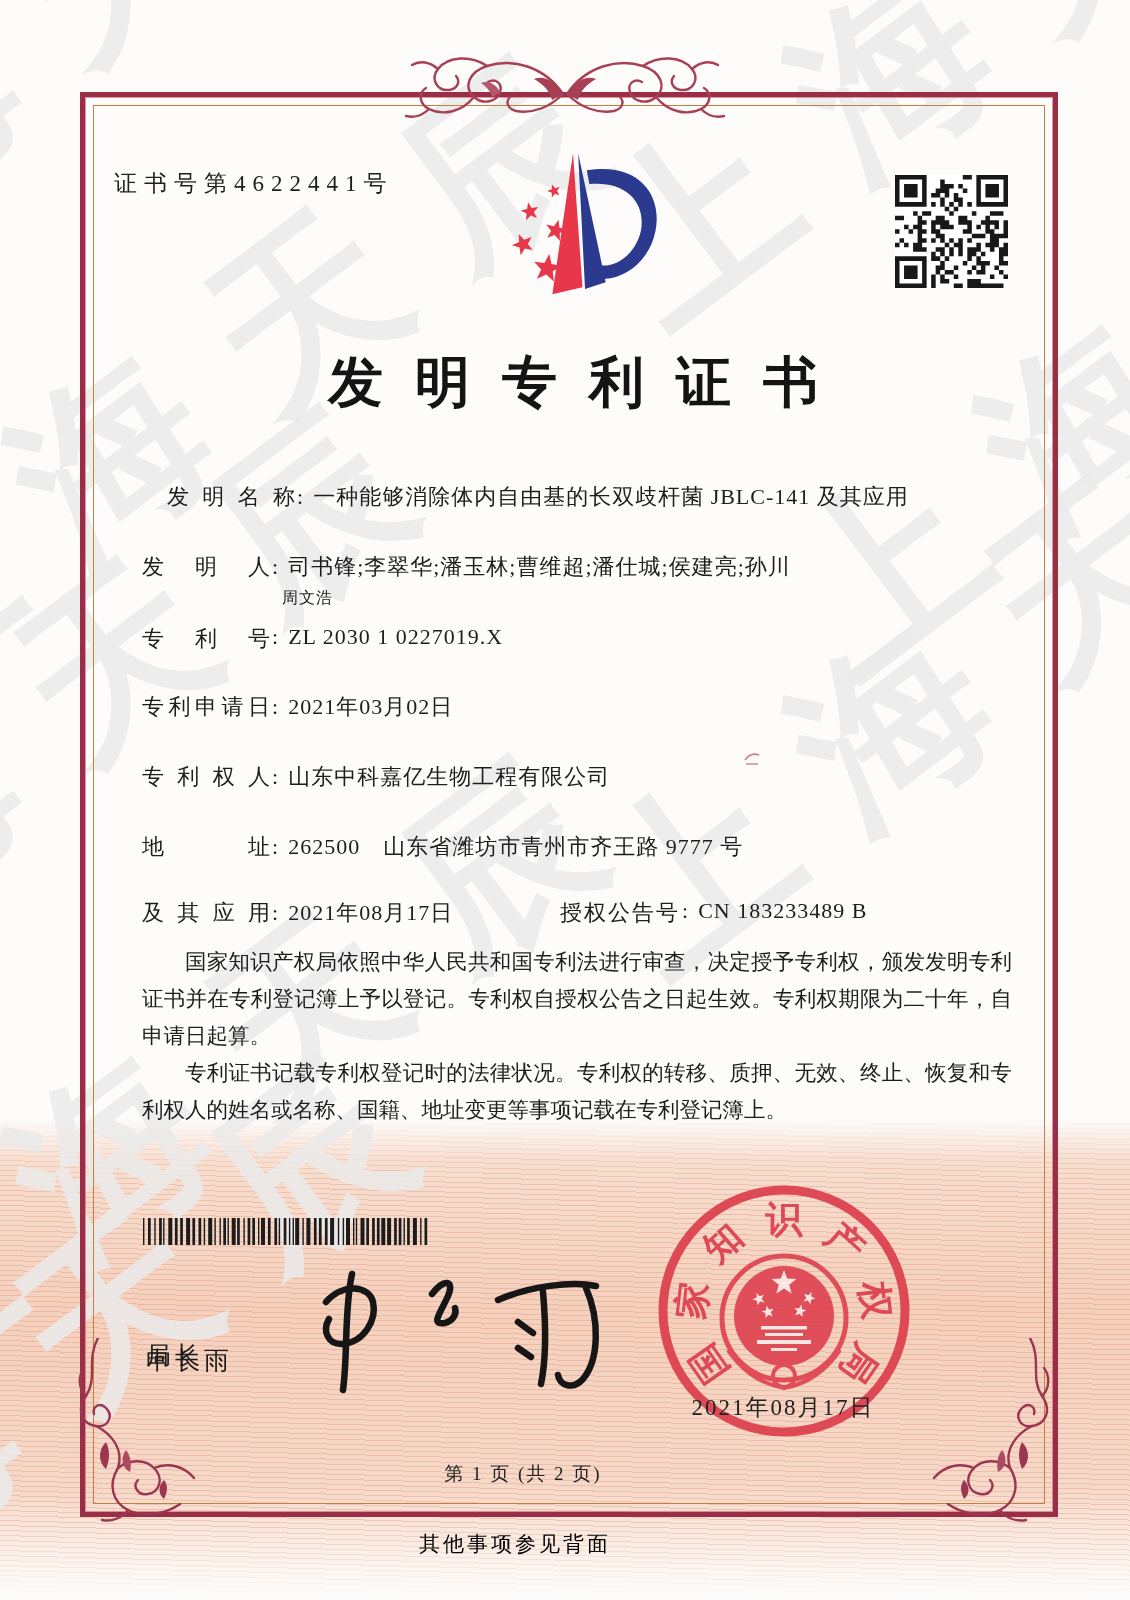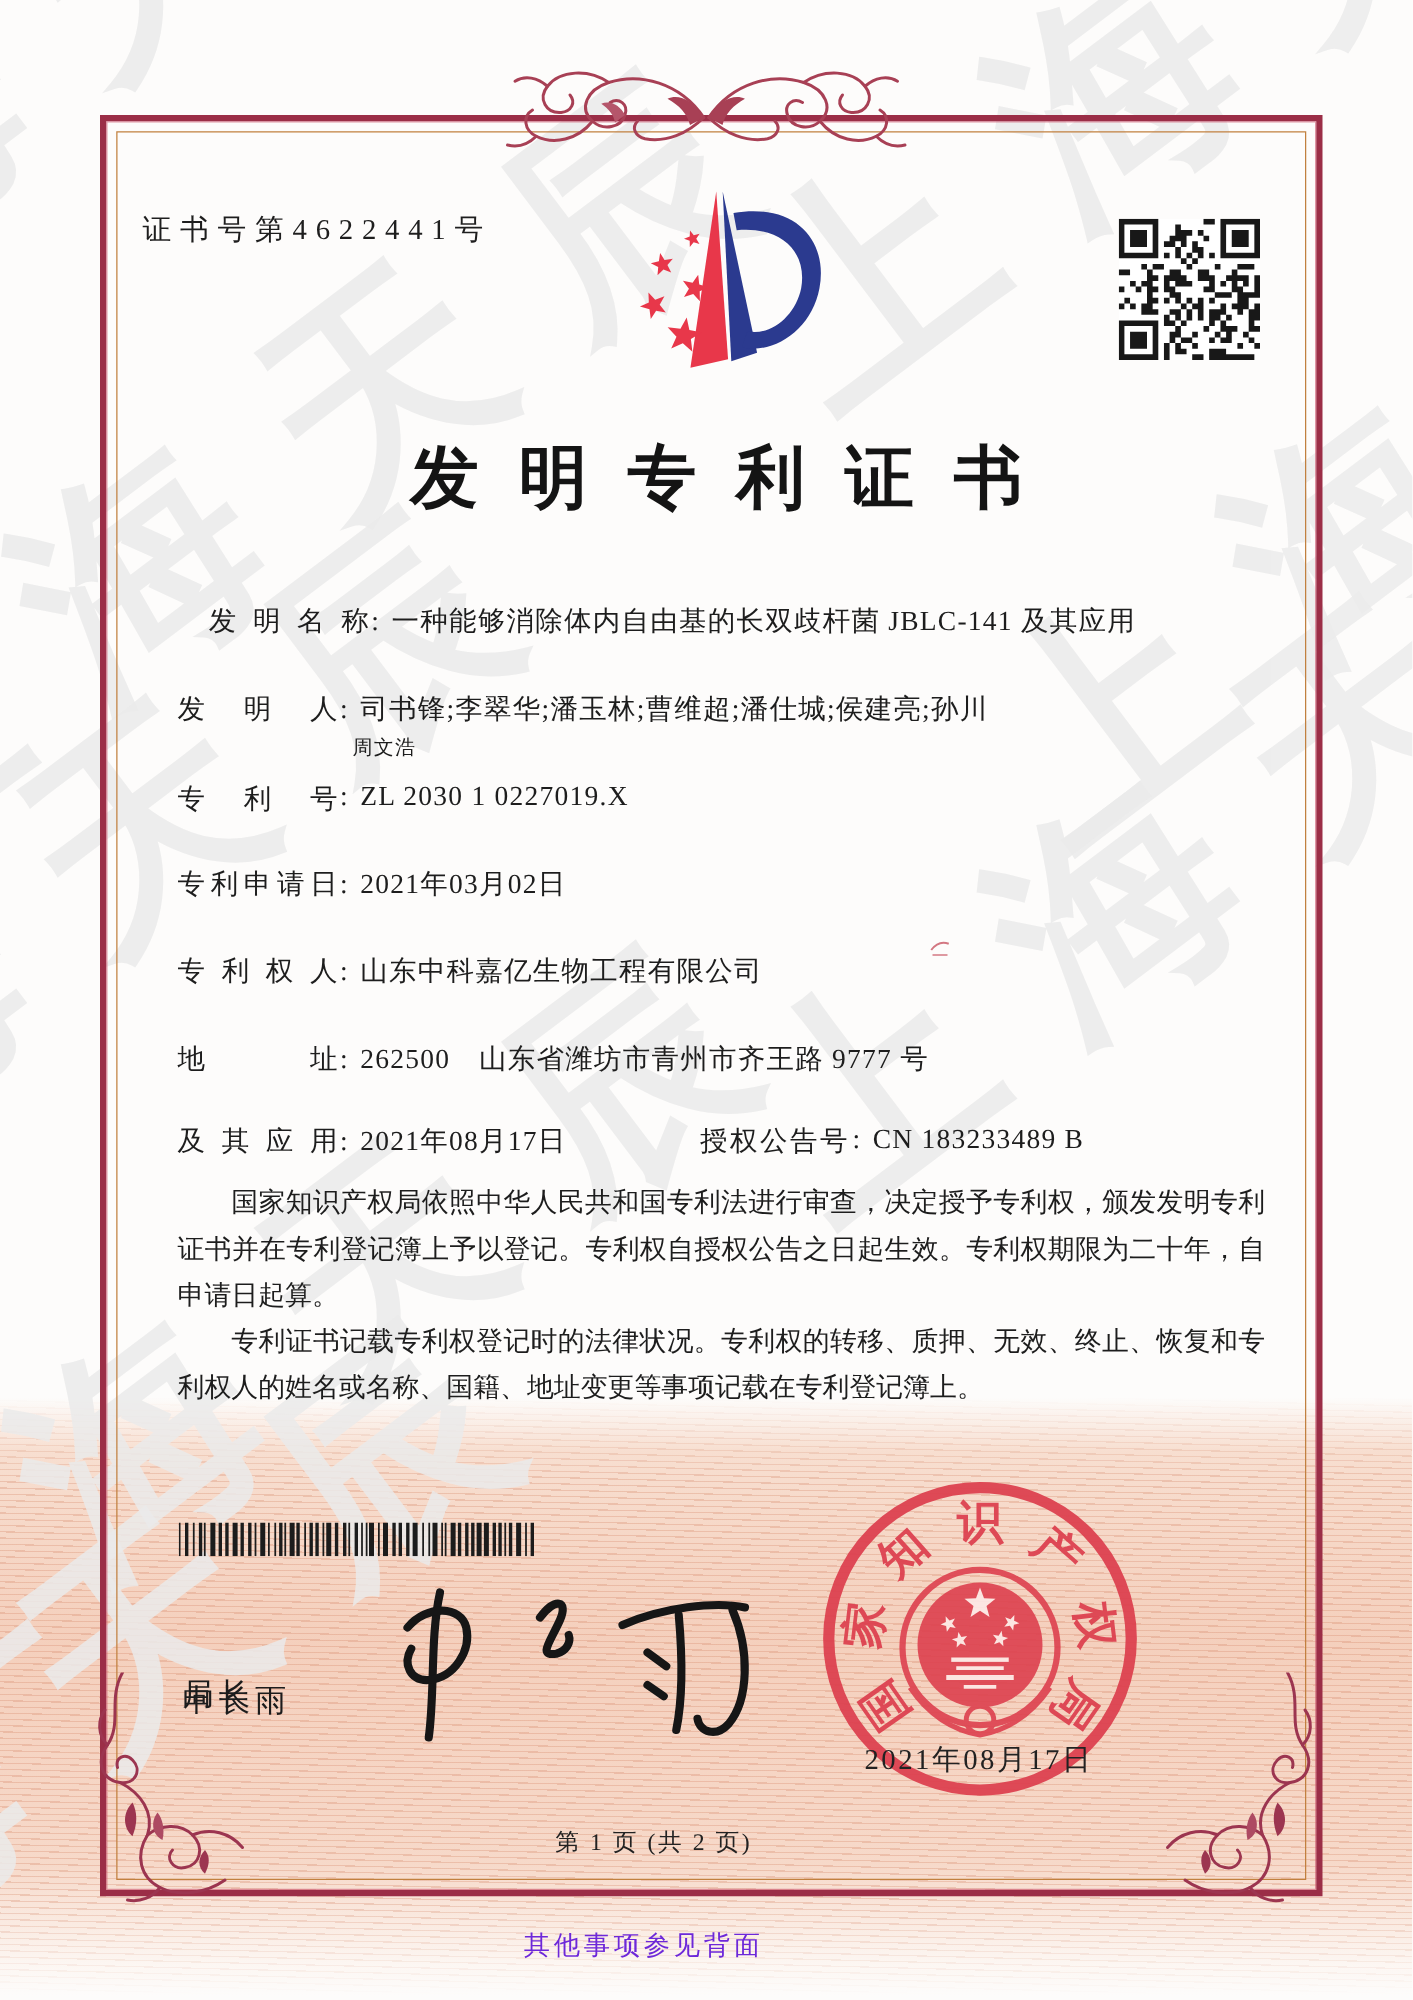--- a/index.html
+++ b/index.html
@@ -53,21 +53,21 @@
   
   .barcode{position:absolute;left:143px;top:1218px;z-index:4;}
   .signer{position:absolute;left:146px;z-index:4;font-size:25px;color:#1c1c1c;letter-spacing:4px;}
   .signature{position:absolute;left:312px;top:1258px;z-index:5;}
   .seal{position:absolute;left:653px;top:1180px;z-index:4;opacity:.93;}
   .seal-date{position:absolute;left:668px;top:1392px;width:230px;z-index:6;text-align:center;
              font-size:23px;color:#222;letter-spacing:2px;}
   .page-num{position:absolute;left:418px;top:1461px;width:210px;z-index:4;text-align:center;
             font-size:19px;color:#222;letter-spacing:2px;}
   .back-note{position:absolute;left:400px;top:1530px;width:230px;z-index:4;text-align:center;
-             font-size:21px;color:#6d28d9;letter-spacing:3px;margin-top:12px;}
+             font-size:21px;color:#000000;letter-spacing:3px;}
   .artifact{position:absolute;left:742px;top:750px;z-index:4;opacity:.7;}
 </style>
 </head>
 <body>
 
 <div class="page">
 
   <div class="pink-zone">
       <div class="tex"></div>
     </div>

